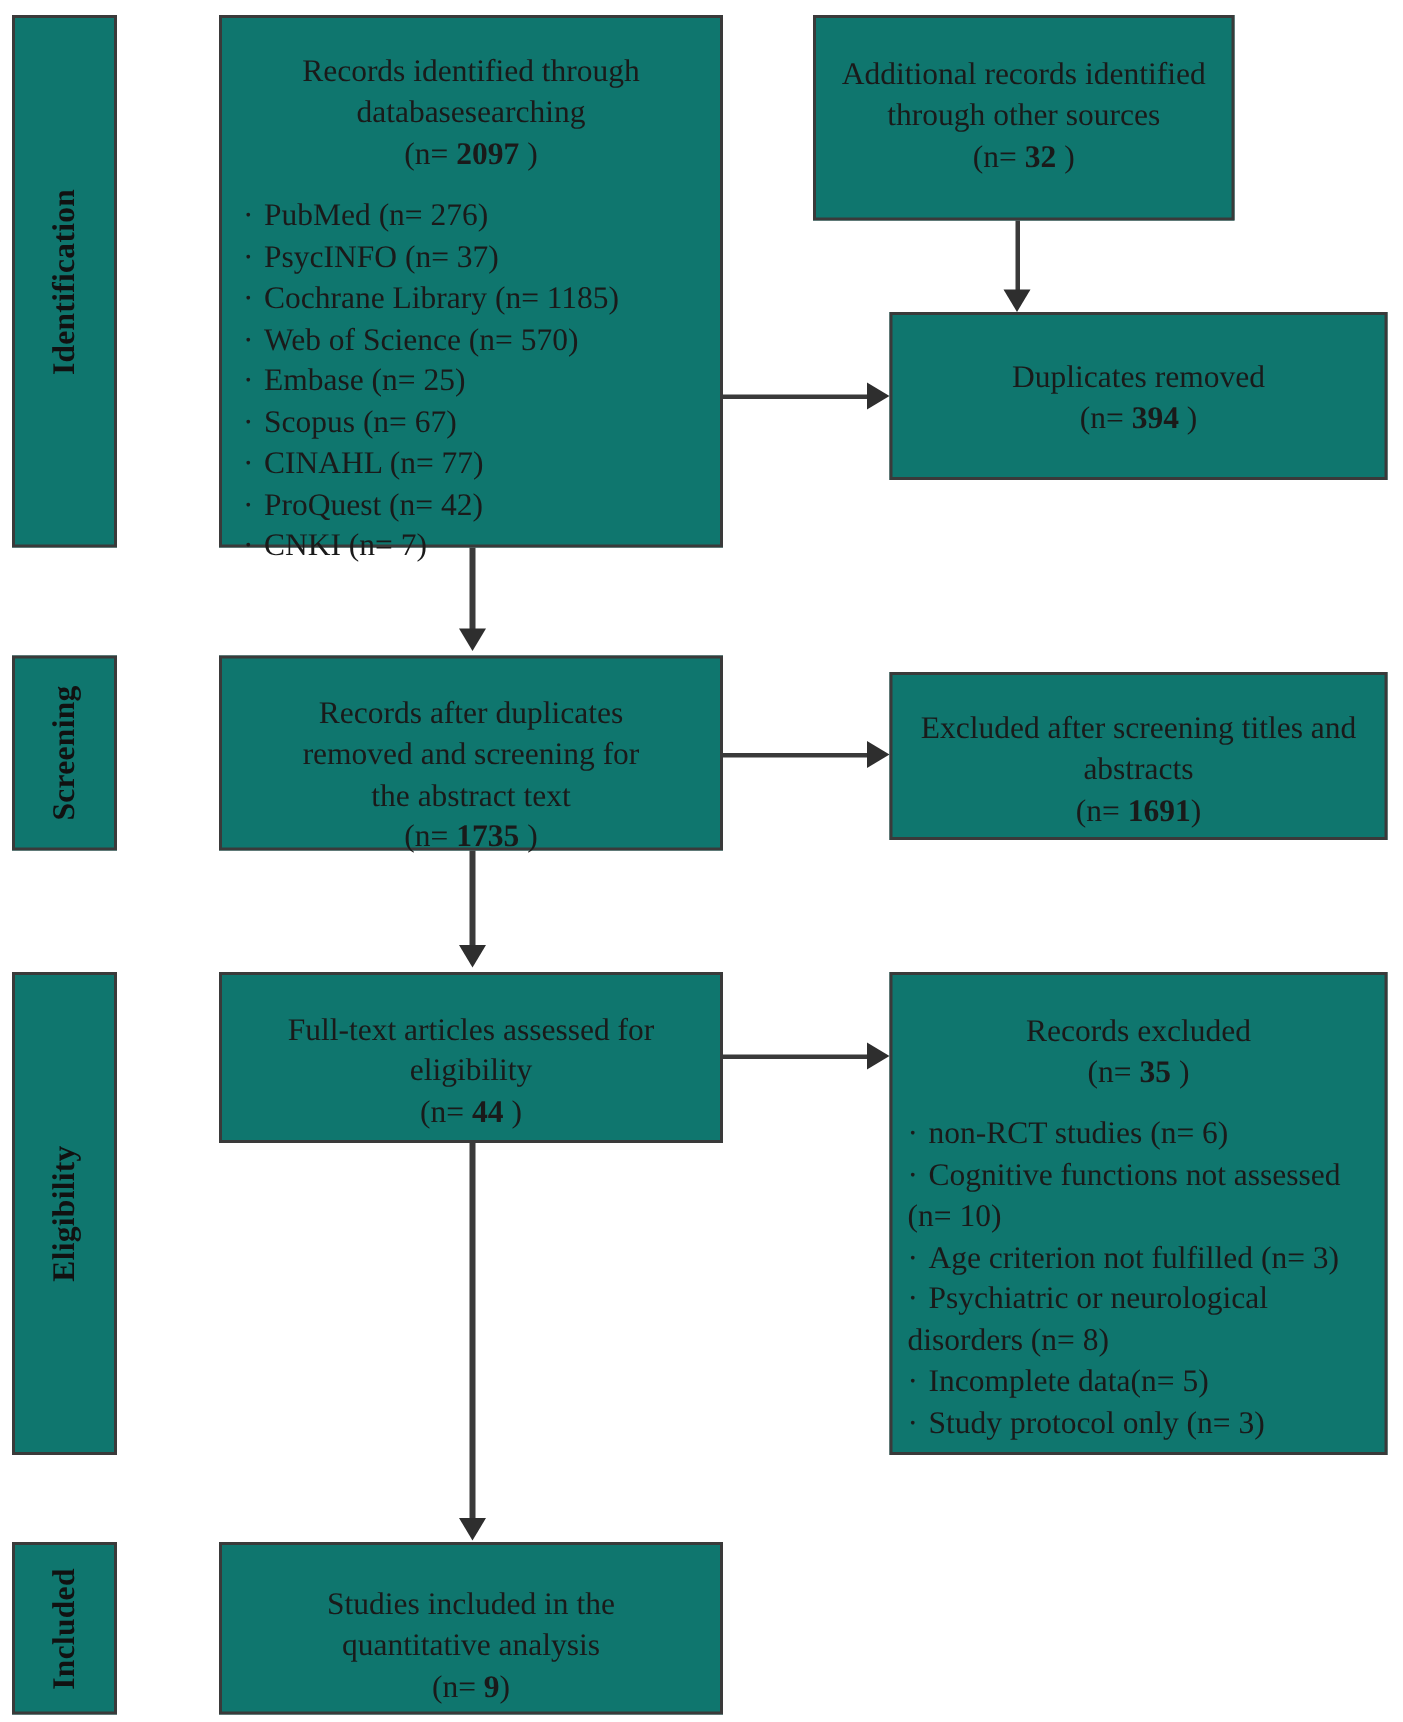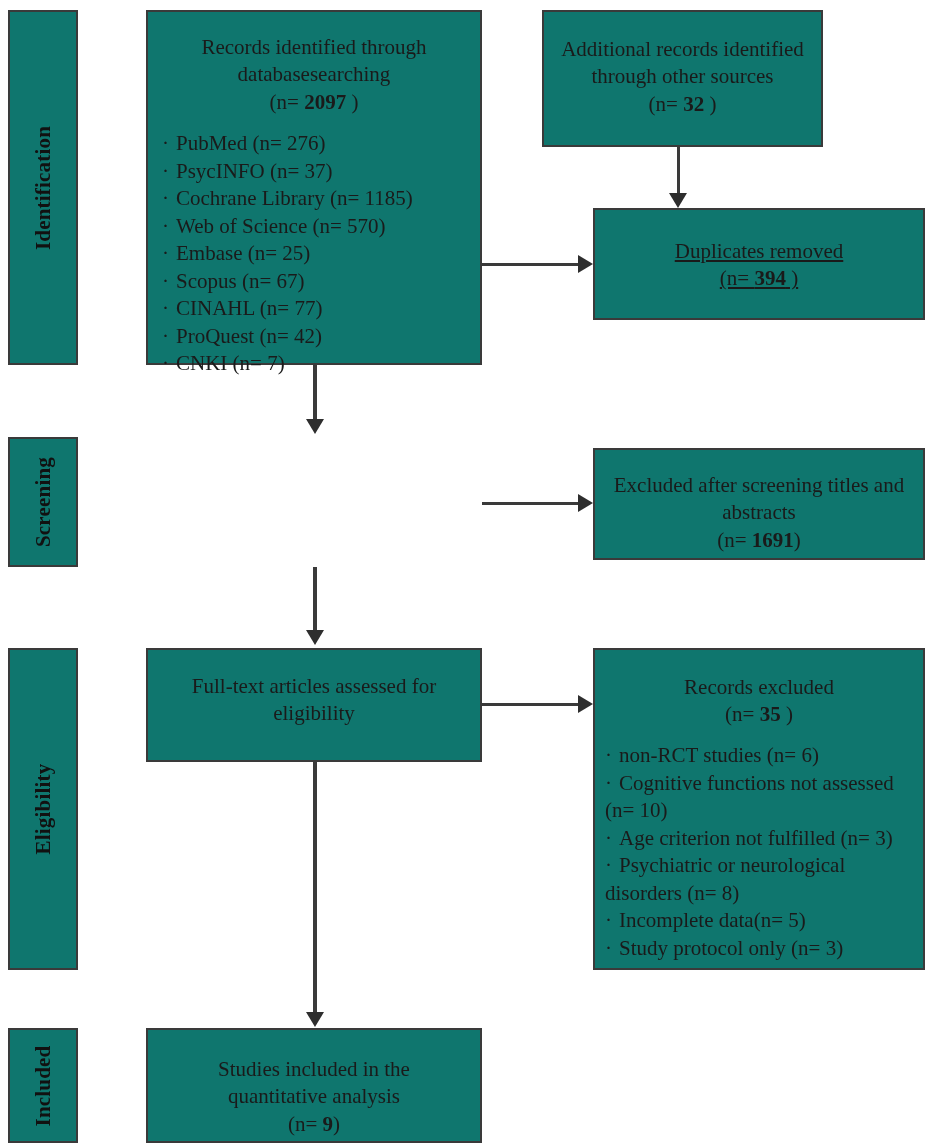--- a/index.html
+++ b/index.html
@@ -141,37 +141,47 @@
     <div class="box-inner center-block" style="top:24px; padding:0 8px;">
       <div>Additional records identified</div>
       <div>through other sources</div>
       <div>
         <span>(n= </span><b class="num">32</b><span> )</span>
       </div>
     </div>
   </div>
 
   <div class="box" style="left:593px; top:208px; width:332px; height:112px;">
-    <div class="box-inner center-block" style="top:28px; padding:0 24px;text-decoration:underline;">
+    <div class="box-inner center-block" style="top:28px; padding:0 24px;">
       <div>Duplicates removed</div>
       <div>
         <span>(n= </span><b class="num">394</b><span>  )</span>
       </div>
     </div>
   </div>
 
   <div class="vline" style="left:677px; top:147px; height:48px;"></div>
   <div class="arrow-down" style="left:669px; top:193px;"></div>
 
   <div class="hline" style="left:482px; top:263px; width:96px;"></div>
   <div class="arrow-right" style="left:578px; top:255px;"></div>
 
   <div class="vline" style="left:313px; top:365px; width:4px; height:56px;"></div>
   <div class="arrow-down" style="left:306px; top:419px;"></div>
 
+  <div class="box" style="left:146px; top:437px; width:336px; height:130px;">
+    <div class="box-inner center-block" style="top:23px; padding:0 10px;">
+      <div>Records after duplicates</div>
+      <div>removed and screening for</div>
+      <div>the abstract text</div>
+      <div>
+        <span>(n= </span><b class="num">1735</b><span>   )</span>
+      </div>
+    </div>
+  </div>
 
   <div class="box" style="left:593px; top:448px; width:332px; height:112px;">
     <div class="box-inner center-block" style="top:22px; padding:0 6px;">
       <div>Excluded after screening titles and</div>
       <div>abstracts</div>
       <div>
         <span>(n= </span><b class="num">1691</b><span>)</span>
       </div>
     </div>
   </div>
@@ -179,20 +189,23 @@
   <div class="hline" style="left:482px; top:502px; width:96px;"></div>
   <div class="arrow-right" style="left:578px; top:494px;"></div>
 
   <div class="vline" style="left:313px; top:567px; width:4px; height:65px;"></div>
   <div class="arrow-down" style="left:306px; top:630px;"></div>
 
   <div class="box" style="left:146px; top:648px; width:336px; height:114px;">
     <div class="box-inner center-block" style="top:23px; padding:0 10px;">
       <div>Full-text articles assessed for</div>
       <div>eligibility</div>
+      <div>
+        <span>(n= </span><b class="num">44</b><span> )</span>
+      </div>
     </div>
   </div>
 
   <div class="box" style="left:593px; top:648px; width:332px; height:322px;">
     <div class="box-inner center-block" style="top:24px; padding:0 8px;">
       <div>Records excluded</div>
       <div>
         <span>(n=  </span><b class="num">35</b><span> )</span>
       </div>
     </div>

